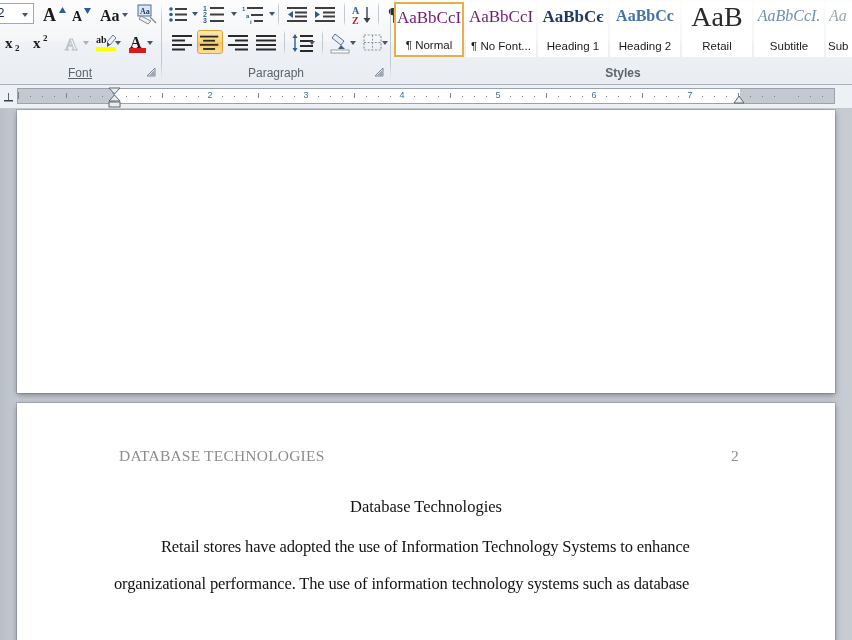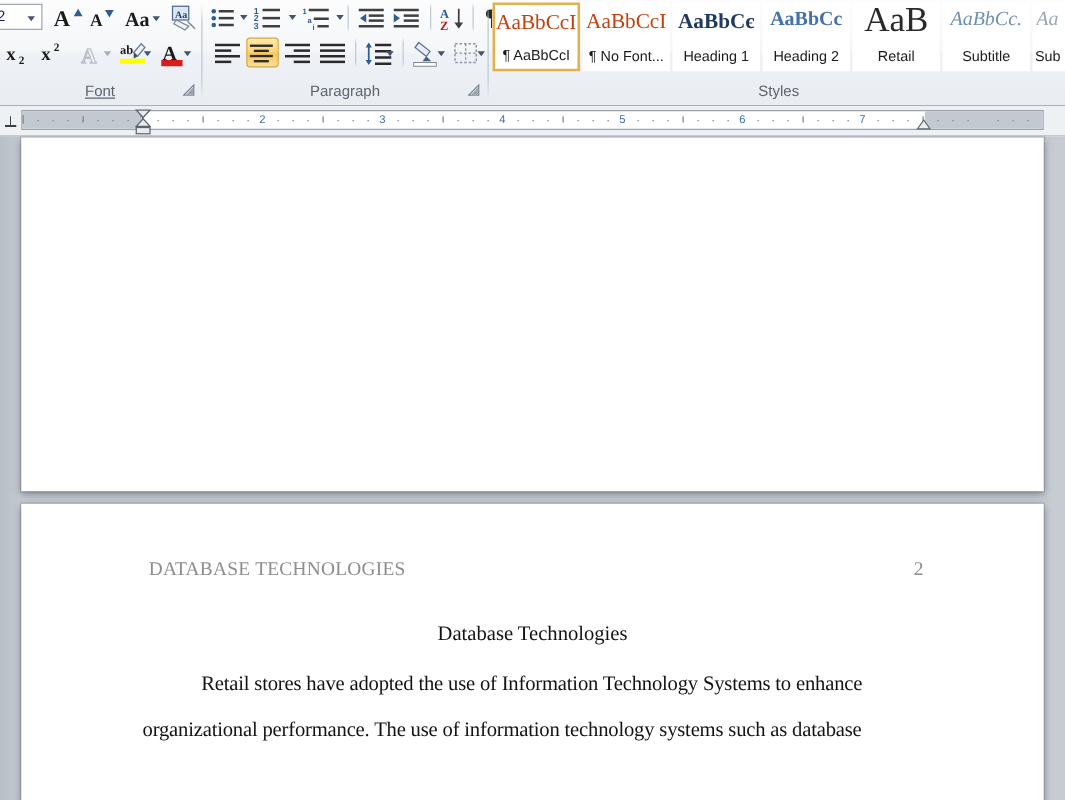--- a/index.html
+++ b/index.html
@@ -130,21 +130,21 @@
   .style-item.sel {
     border: 2px solid #e3b04b;
     box-shadow: inset 0 0 0 1px #fff;
   }
   .style-preview {
     position: absolute;
     left: 0; right: 0; top: 4px;
     text-align: center;
     white-space: nowrap;
     overflow: hidden;
-    color: #c2410c;
+    color: #701a75;
     font-family: "Liberation Serif", serif;
   }
   .style-name {
     position: absolute;
     left: 0; right: 0; bottom: 4px;
     text-align: center;
     font-size: 11.5px;
     color: #1b1b1b;
     font-family: "Liberation Sans", sans-serif;
     white-space: nowrap;
@@ -477,40 +477,40 @@
         </svg>
         <div class="caret" style="right:1px; top:10px;"></div>
       </div>
     </div>
 
     <div class="rgroup-sep" style="left:390px;"></div>
 
     <div id="styles-gallery">
       <div class="style-item sel" style="left:0px;">
         <div class="style-preview" style="font-size:17px;">AaBbCcI</div>
-        <div class="style-name">¶ AaBbCcI</div>
+        <div class="style-name">¶ Normal</div>
       </div>
       <div class="style-item" style="left:72px;">
         <div class="style-preview" style="font-size:17px;">AaBbCcI</div>
         <div class="style-name">¶ No Font...</div>
       </div>
       <div class="style-item" style="left:144px;">
         <div class="style-preview" style="font-size:17px; font-weight:bold; color:#1f3864;">AaBbCє</div>
         <div class="style-name">Heading 1</div>
       </div>
       <div class="style-item" style="left:216px;">
         <div class="style-preview" style="font-size:16px; font-weight:bold; color:#4472a8;">AaBbCc</div>
         <div class="style-name">Heading 2</div>
       </div>
       <div class="style-item" style="left:288px;">
         <div class="style-preview" style="font-size:28px; top:-2px; color:#2a2a2a;">AaB</div>
         <div class="style-name">Retail</div>
       </div>
       <div class="style-item" style="left:360px;">
-        <div class="style-preview" style="font-size:16px; font-style:italic; color:#6f8fb5;">AaBbCc.</div>
+        <div class="style-preview" style="font-size:16px; font-style:italic; color:#6f8fb5;">AaBbCcI.</div>
         <div class="style-name">Subtitle</div>
       </div>
       <div class="style-item" style="left:432px; width:26px;">
         <div class="style-preview" style="font-size:16px; font-style:italic; color:#9aa7b4; text-align:left; left:2px;">Aa</div>
         <div class="style-name" style="text-align:left; left:1px;">Sub</div>
       </div>
     </div>
   </div>
 
   <div class="glabel" style="left:0px; width:160px;text-decoration:underline;">Font</div>
@@ -522,21 +522,21 @@
   </div>
 
   <div class="glabel" style="left:164px; width:224px;">Paragraph</div>
   <div class="dlg-launcher" style="left:374px;">
     <svg width="11" height="11" viewBox="0 0 11 11">
         <path d="M1 9 L9 9 L9 1 Z" fill="none" stroke="#7d8793" stroke-width="1"></path>
         <path d="M3 8.5 L8.5 8.5 L8.5 3 Z" fill="#9aa3ae"></path>
       </svg>
   </div>
 
-  <div class="glabel" style="left:394px; width:458px;">Styles</div>
+  <div class="glabel" style="left:394px; width:458px;font-weight:bold;">Styles</div>
 </div>
 
 <div id="ruler-bar">
   <div id="tab-stop-box">
     <svg width="17" height="18" viewBox="0 0 17 18">
       <path d="M4 12 L13 12 L13 13.5 L4 13.5 Z M8 5 L8.8 5 L8.8 12 L8 12 Z" fill="#3a3f48"></path>
     </svg>
   </div>
 
   <div id="ruler">

